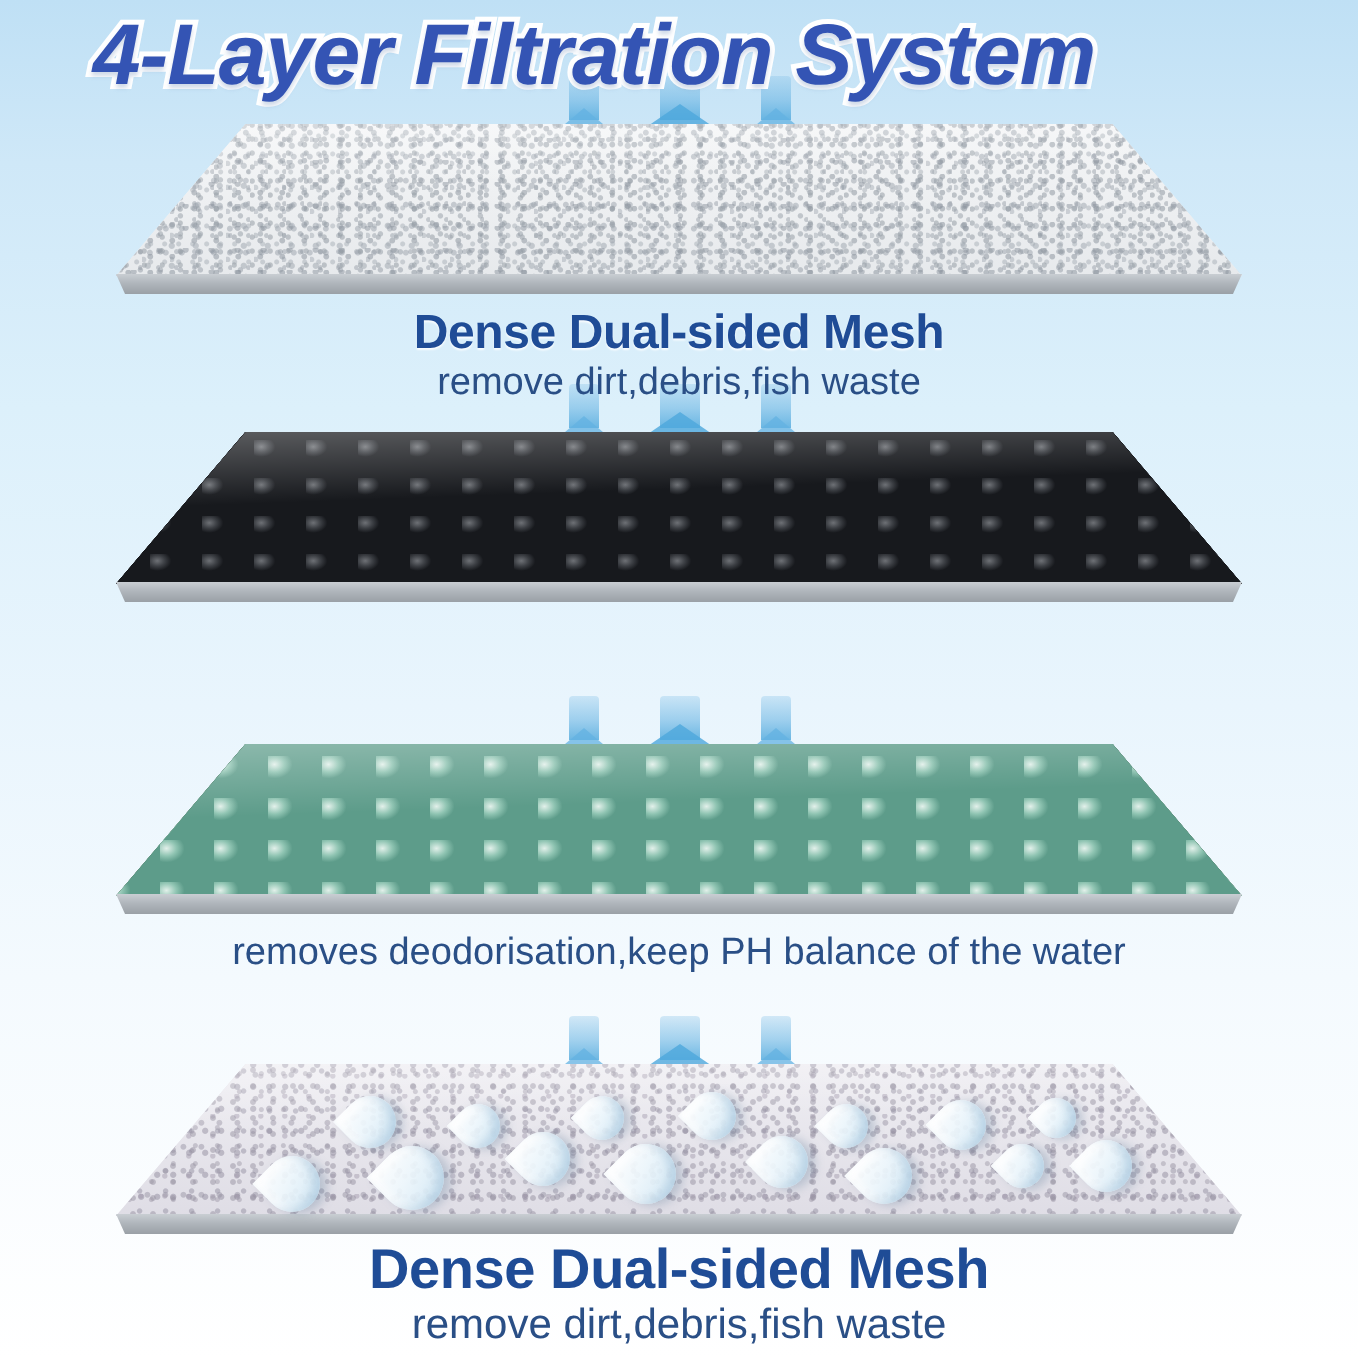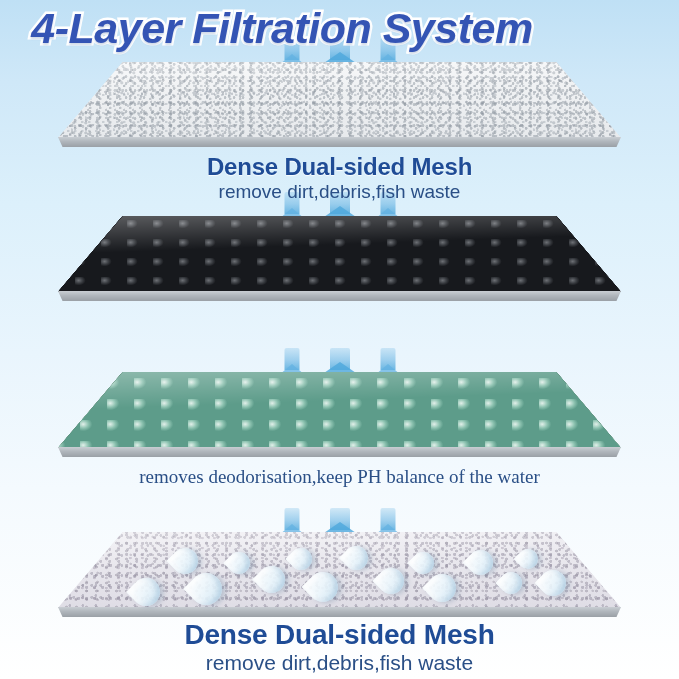--- a/index.html
+++ b/index.html
@@ -11,21 +11,21 @@
   }
   .poster{
     position:relative;
     width:679px;height:679px;
     overflow:hidden;
     background:linear-gradient(180deg,#bfe0f5 0%,#cfe8f8 12%,#dcf0fb 30%,#e9f5fd 52%,#f4fafe 72%,#ffffff 100%);
   }
 
   
   .title{
-    position:absolute;top:4px;left:0;width:564px;
+    position:absolute;top:4px;left:15px;width:564px;
     text-align:center;
     font-size:43px;
     font-weight:bold;
     font-style:italic;
     letter-spacing:-0.5px;
     color:#3454b4;
     -webkit-text-stroke:5px #ffffff;
     paint-order:stroke fill;
     text-shadow:0 2px 2px rgba(120,150,190,.35);
     white-space:nowrap;
@@ -277,21 +277,21 @@
     </div>
     <div class="arrow" style="left:320px;width:40px;">
       <div class="head" style="border-left-width:20px;border-right-width:20px;border-top-width:62px;border-top-color:rgba(40,146,208,.95);"></div>
     </div>
     <div class="arrow" style="left:375px;width:26px;">
       <div class="head" style="border-left-width:13px;border-right-width:13px;border-top-width:44px;border-top-color:rgba(57,158,216,.95);"></div>
     </div>
   </div>
 
   <div class="caption" style="top:464px;">
-    <div class="s" style="font-size:19px;font-family:Liberation Serif, serif;">removes deodorisation,keep PH balance of the water</div>
+    <div class="s" style="font-size:19px;">removes deodorisation,keep PH balance of the water</div>
   </div>
 
   <div class="arrows" style="top:508px;height:26px;">
     <div class="arrow" style="left:279px;width:26px;height:26px;">
       <div class="stem" style="width:15px;height:22px;"></div>
       <div class="flare" style="top:16px;border-left-width:13px;border-right-width:13px;border-bottom-width:11px;border-bottom-color:rgba(99,178,226,.75);"></div>
     </div>
     <div class="arrow" style="left:320px;width:40px;height:26px;">
       <div class="stem" style="width:20px;height:22px;"></div>
       <div class="flare" style="top:14px;border-left-width:19px;border-right-width:19px;border-bottom-width:13px;border-bottom-color:rgba(77,168,220,.8);"></div>

